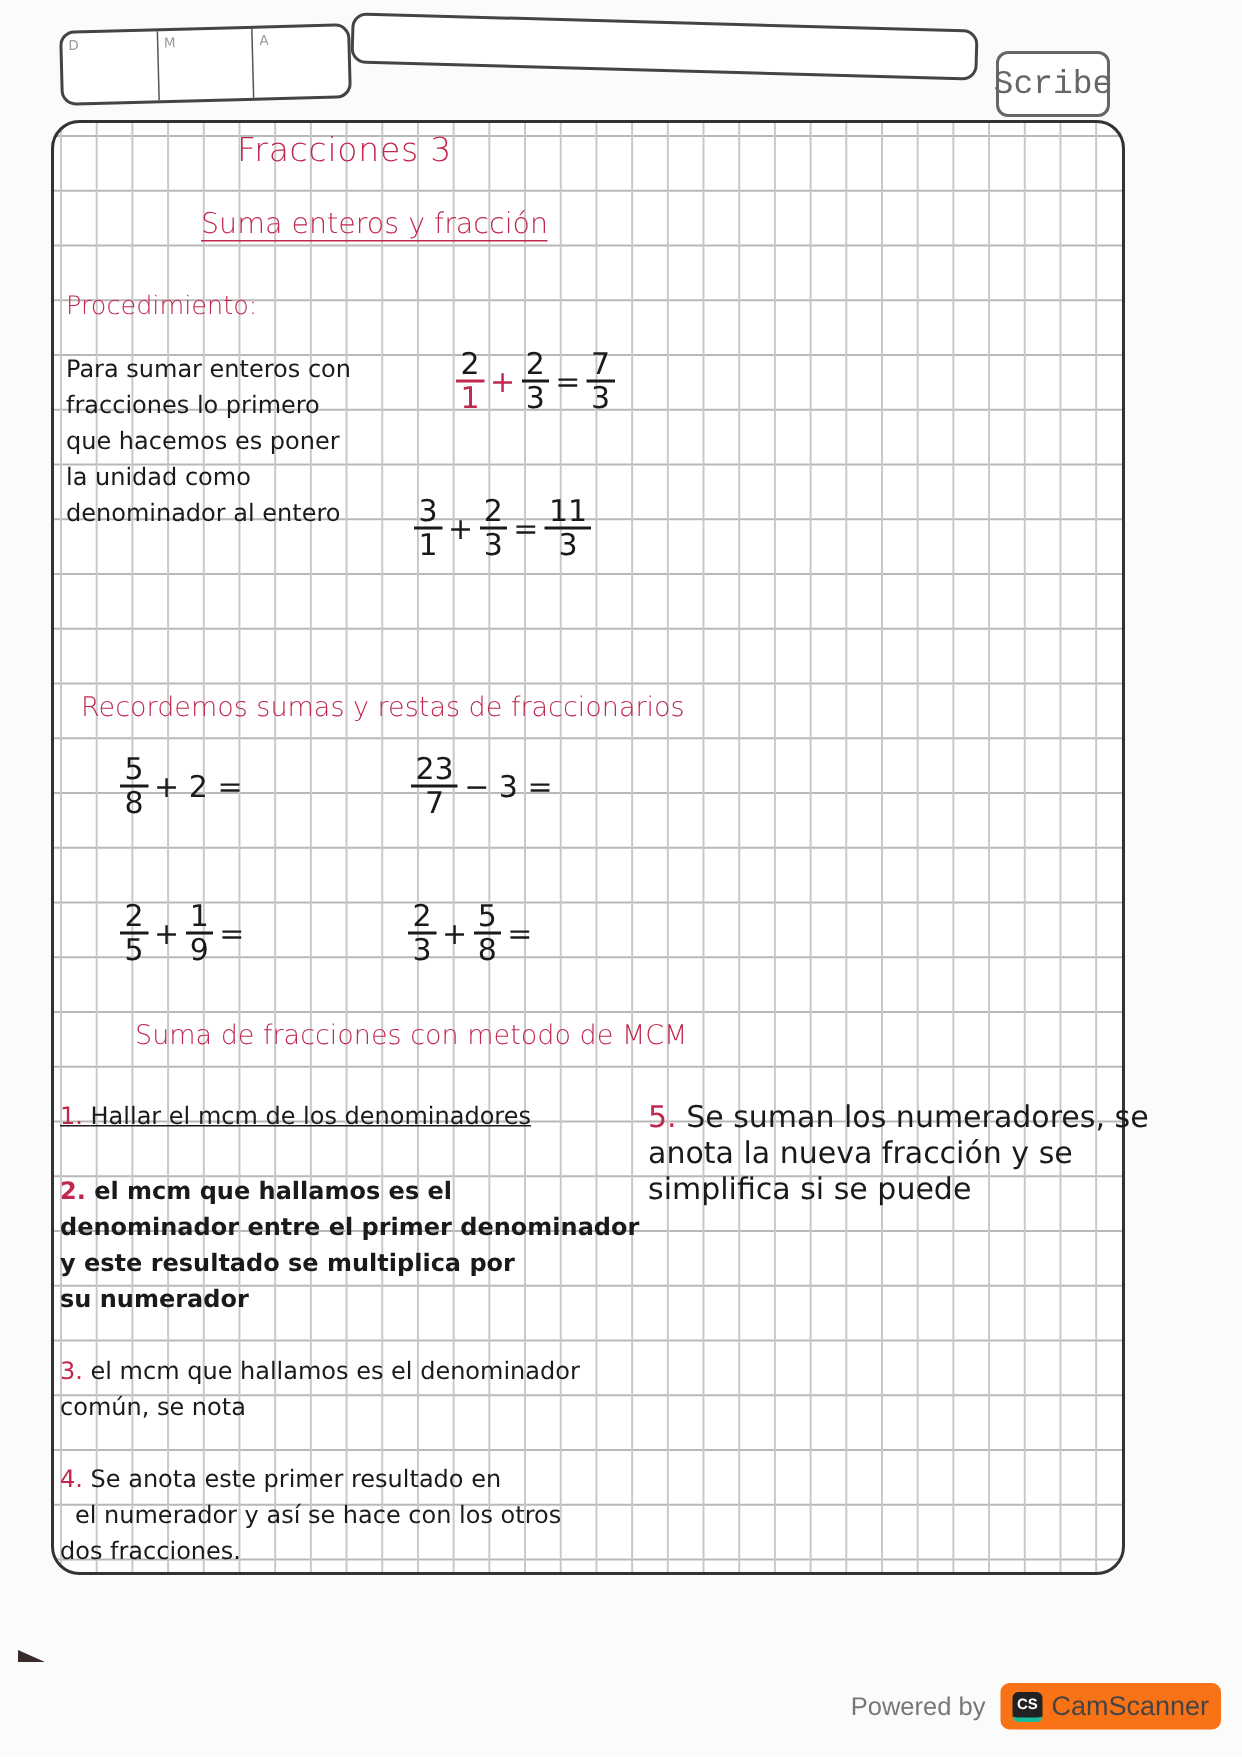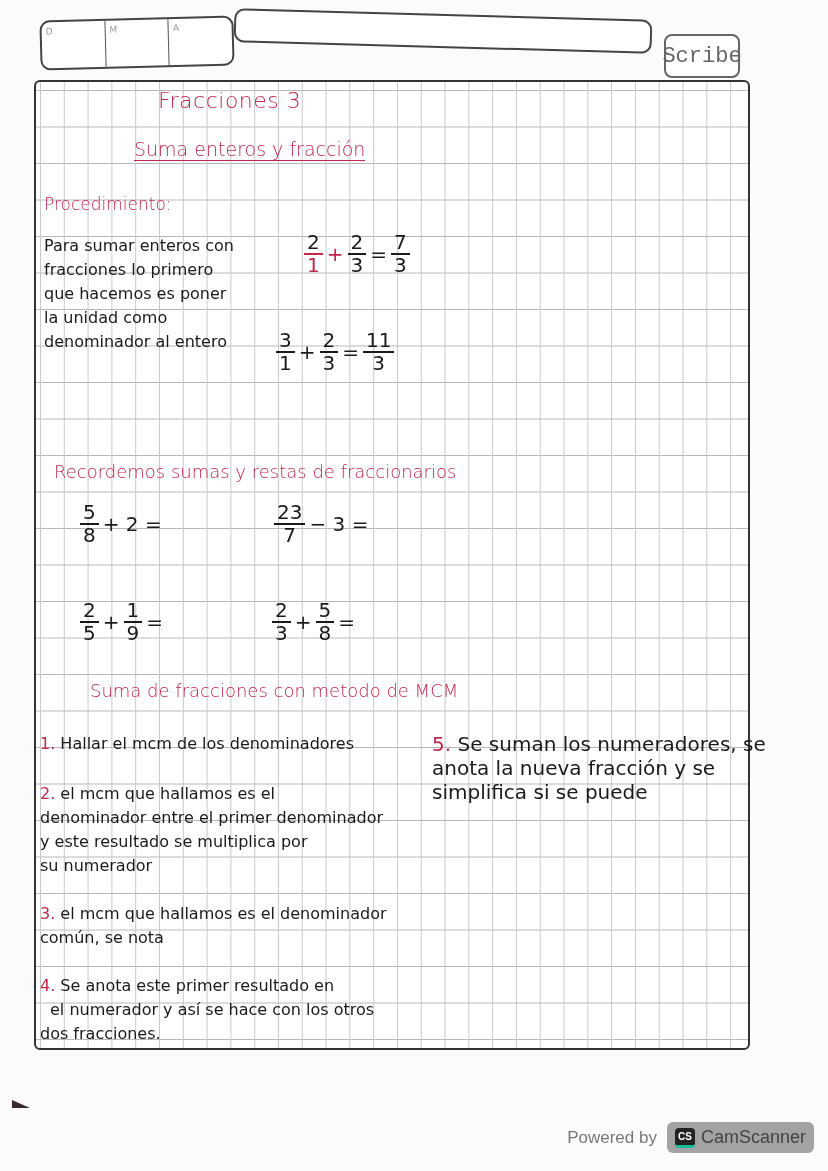--- a/index.html
+++ b/index.html
@@ -16,21 +16,21 @@
     .date-cell:last-child { border-right:none; }
     .title-box { left:234px; top:14px; width:414px; height:30px; transform:rotate(1.6deg); }
     .scribe {
       position:absolute; left:664px; top:34px; width:72px; height:40px;
       border:2px solid #666; border-radius:8px; background:#fff;
       font-family:Liberation Mono, monospace; font-size:22px; color:#666;
       display:flex; align-items:center; justify-content:center;
     }
     .page {
       position:absolute; left:34px; top:80px; width:712px; height:966px;
-      border:2px solid #333; border-radius:6px;
+      border:2px solid #333; border-radius:19px;
       background-color:#ffffff;
       background-image:
         linear-gradient(to right, #c8c8c8 1px, transparent 1px),
         linear-gradient(to bottom, #b8b8b8 1px, transparent 1px);
       background-size:23.8px 36.5px;
       background-position:4px 8px;
     }
     .hw { position:absolute; font-family:"DejaVu Sans", sans-serif; white-space:nowrap; }
     .red { color:#c0284e; }
     .blk { color:#1a1a1a; }
@@ -39,21 +39,21 @@
     .txt { font-size:16px; line-height:24px; }
     .frac { display:inline-flex; flex-direction:column; align-items:center; vertical-align:middle; line-height:1.05; }
     .frac .num { border-bottom:2px solid #1a1a1a; padding:0 3px; }
     .math { font-size:20px; color:#1a1a1a; display:flex; align-items:center; gap:4px; }
     .footer {
       position:absolute; right:14px; top:1122px; display:flex; align-items:center; gap:10px;
       font-family:"Liberation Sans", sans-serif;
     }
     .powered { color:#777; font-size:17px; }
     .cs-badge {
-      display:flex; align-items:center; gap:6px; background:#a3a3a3; border-radius:6px; padding:5px 8px;
+      display:flex; align-items:center; gap:6px; background:#f97316; border-radius:6px; padding:5px 8px;
       font-size:18px; color:#444;
     }
     .cs-logo {
       width:20px; height:20px; background:#222; color:#fff; border-radius:4px;
       font-size:10px; font-weight:bold; display:flex; align-items:center; justify-content:center;
       border-bottom:3px solid #19bc9b; box-sizing:border-box;
     }
     .corner-mark { position:absolute; left:12px; top:1100px; width:18px; height:8px; background:#3b2a2a; clip-path:polygon(0 0,100% 100%,0 100%); }
   </style>
 </head>
@@ -152,25 +152,25 @@
     <span>+</span>
     <span class="frac">
         <span class="num">5</span>
         <span>8</span>
       </span>
     <span>=</span>
   </div>
 
   <div class="hw red sub" style="left:54px; top:598px; font-size:18px;">Suma de fracciones con metodo de MCM</div>
 
-  <div class="hw blk txt" style="left:4px; top:650px;">
+  <div class="hw blk txt" style="left:4px; top:650px;text-decoration:underline;">
     <span class="red">1.</span>
     <span>Hallar el mcm de los denominadores</span>
   </div>
-  <div class="hw blk txt" style="left:4px; top:700px;">
+  <div class="hw blk txt" style="left:4px; top:700px;font-weight:bold;">
     <div><span class="red">2.</span> <span>el mcm que hallamos es el</span></div>
     <div>denominador entre el primer denominador</div>
     <div>y este resultado se multiplica por</div>
     <div>su numerador</div>
   </div>
   <div class="hw blk txt" style="left:4px; top:820px;">
     <div><span class="red">3.</span> <span>el mcm que hallamos es el denominador</span></div>
     <div style="">común, se nota</div>
   </div>
   <div class="hw blk txt" style="left:4px; top:892px;">

